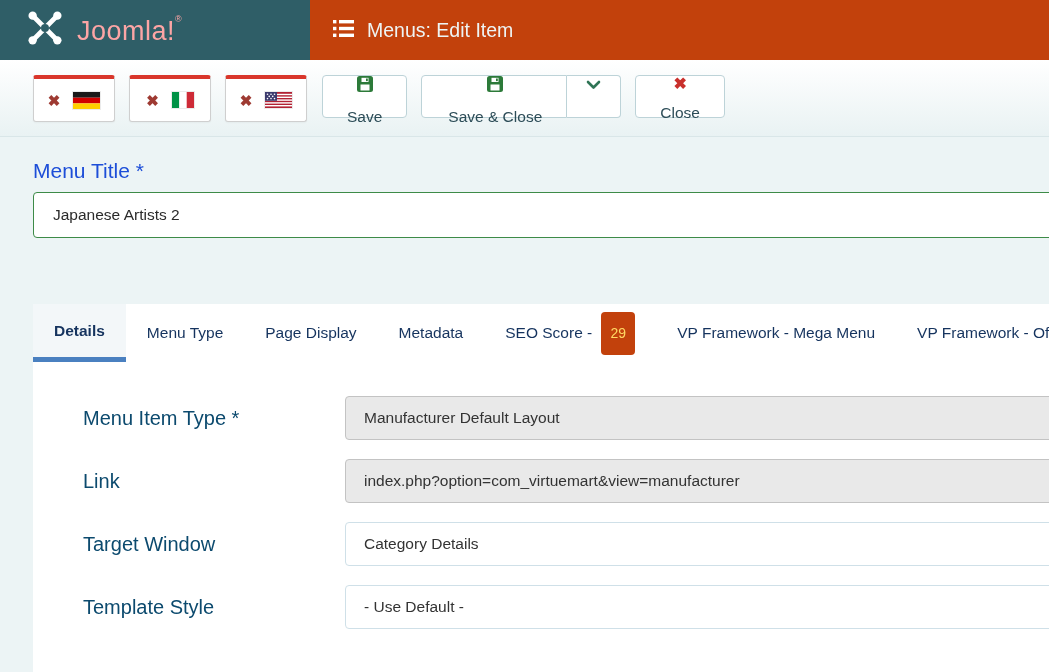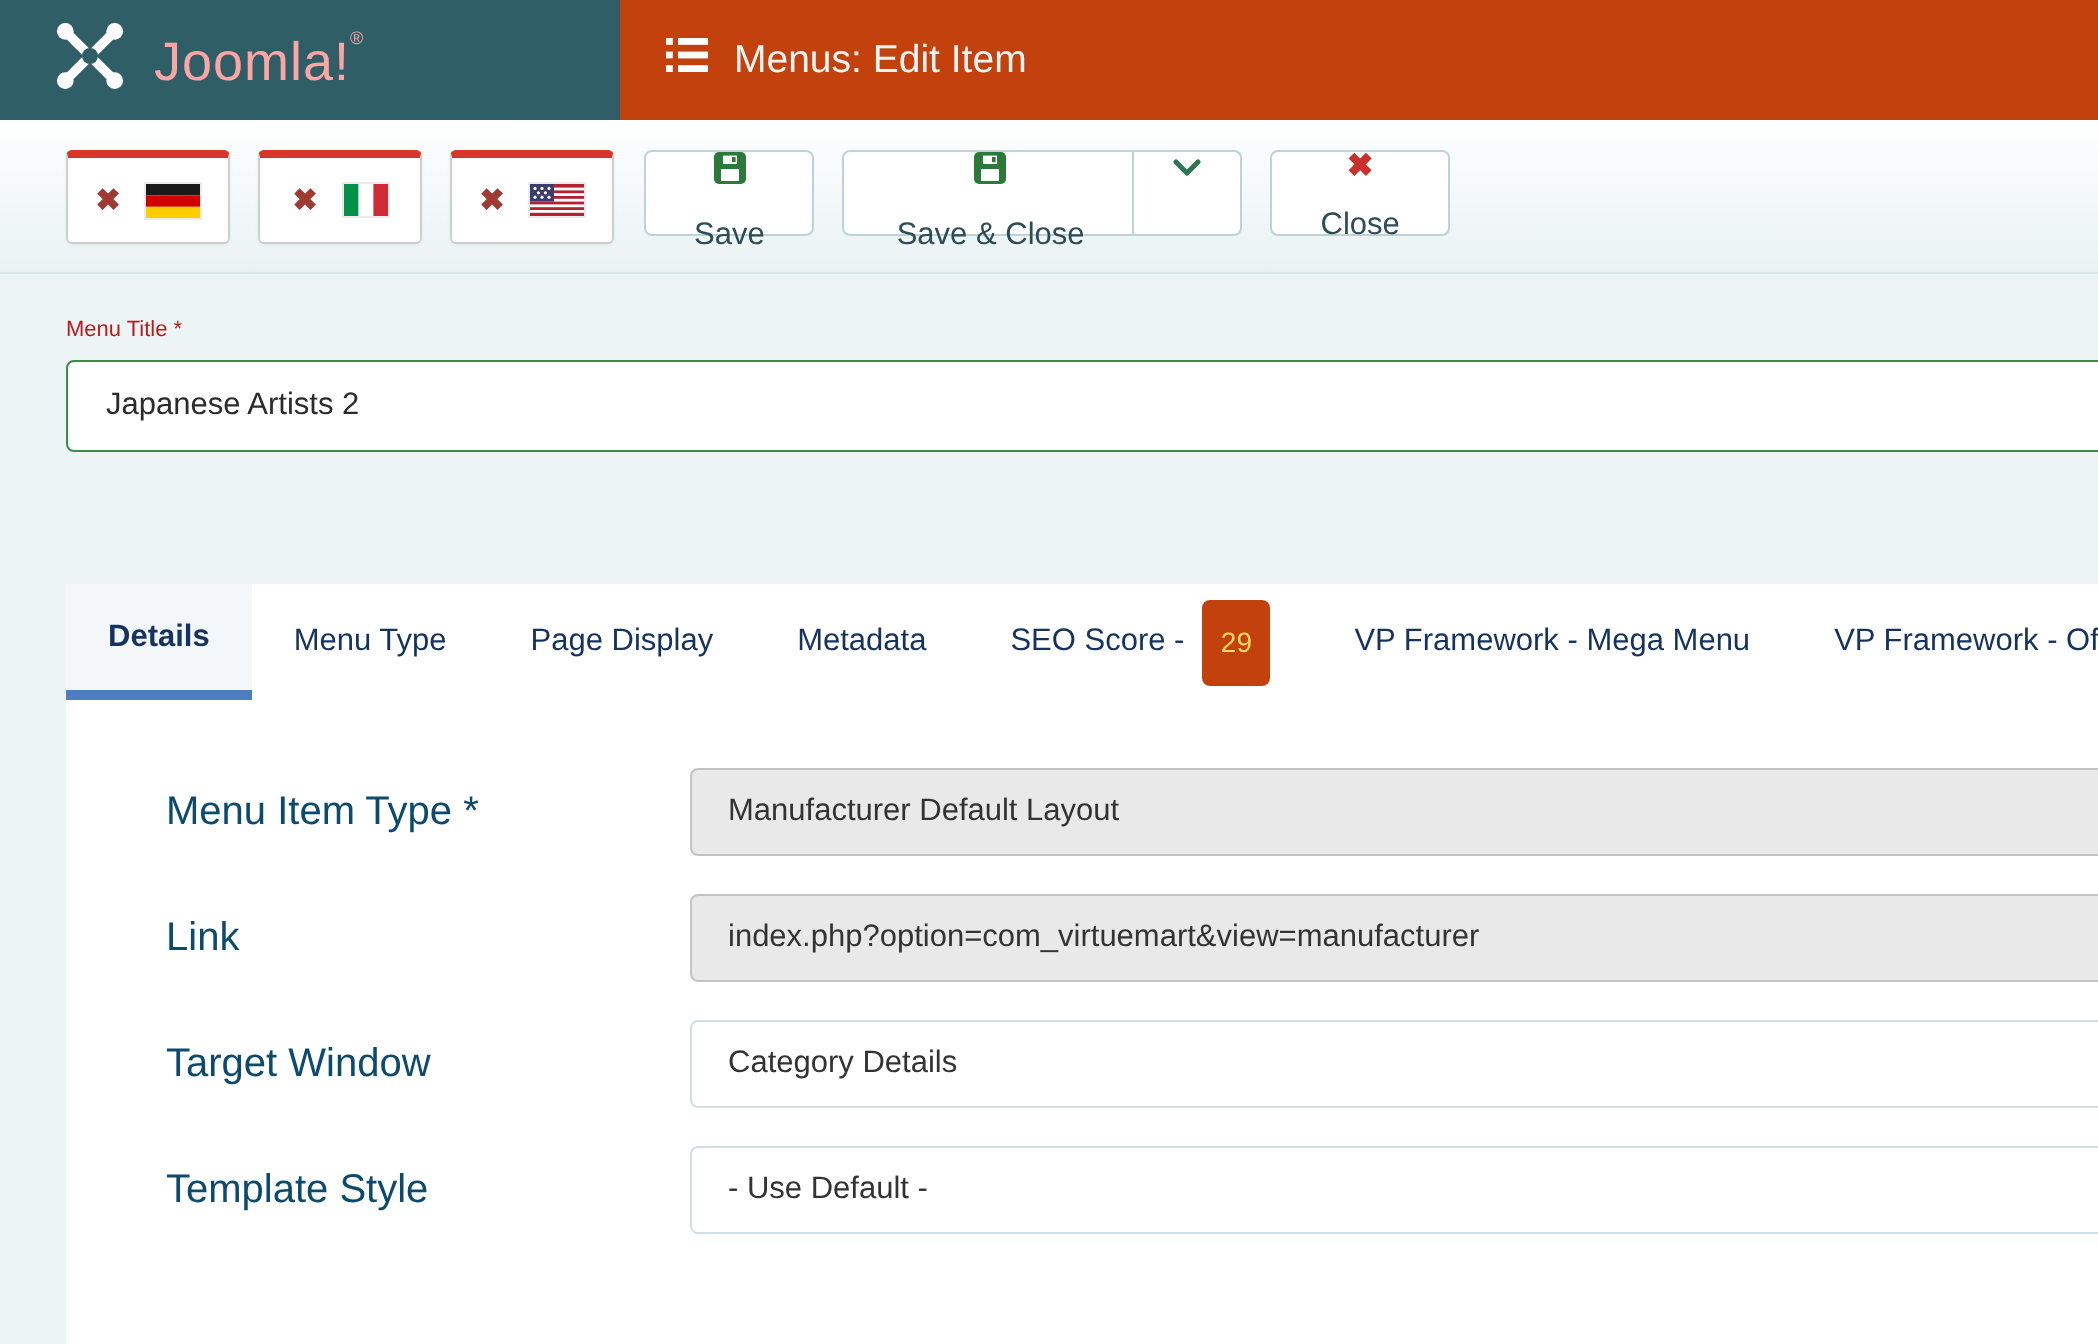--- a/index.html
+++ b/index.html
@@ -46,21 +46,21 @@
   }
   .split-group { display:flex; }
   .split-group .tb-btn.main { border-radius:4px 0 0 4px;padding-left:26px; }
   .split-group .tb-btn.caret {
     border-radius:0 4px 4px 0; border-left:none; padding:0 19px;
   }
   .close-x { color:#c9302c; font-size:16px; font-weight:700; line-height:1; }
 
   
   .title-block { padding:22px 0 0 33px; }
-  .field-label { color:#b91c1c; font-size:11px; display:block; margin-bottom:9px; }
+  .field-label { color:#1d4ed8; font-size:21px; display:block; margin-bottom:9px; }
   .title-input {
     display:block; width:1060px; height:46px;
     border:1px solid #3d8b48; border-radius:4px; background:#fff;
     font-family:inherit; font-size:15.5px; color:#2b2b2b; padding:0 0 0 19px;
     outline:none;
   }
 
   
   .card { margin:66px 0 0 33px; width:1050px; background:#fff; min-height:380px; }
   .tabs { display:flex; height:58px; align-items:stretch; white-space:nowrap; }

